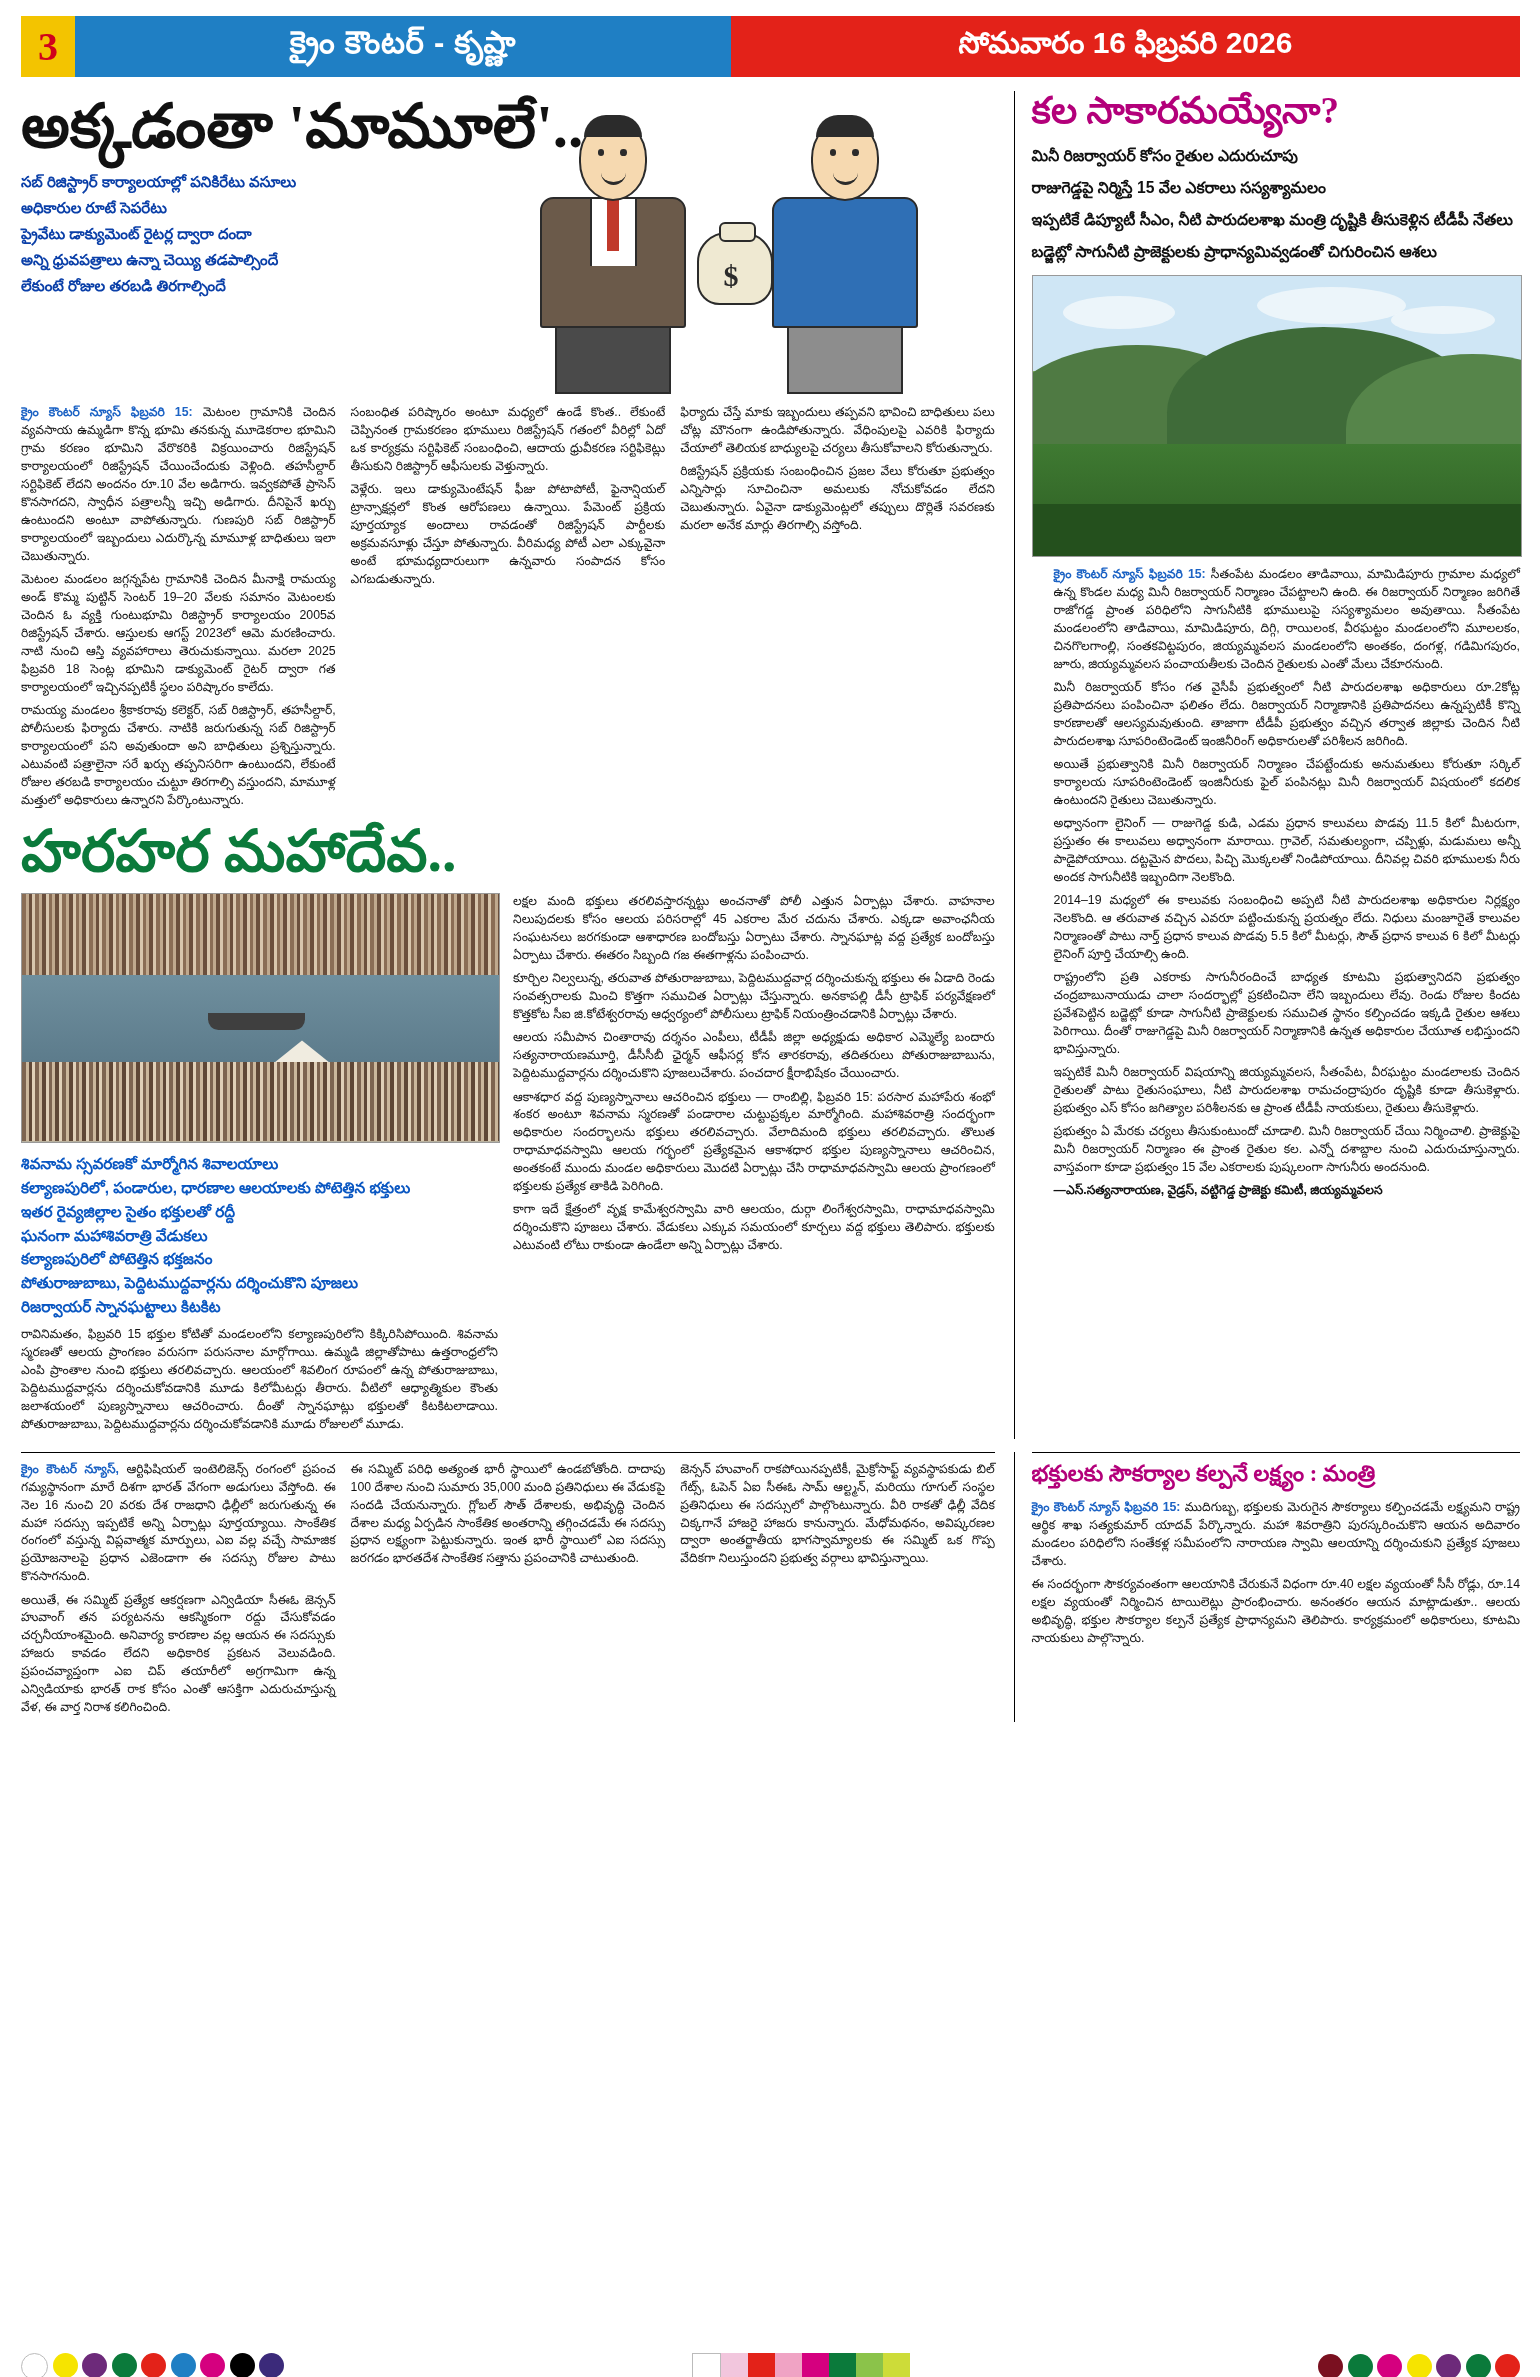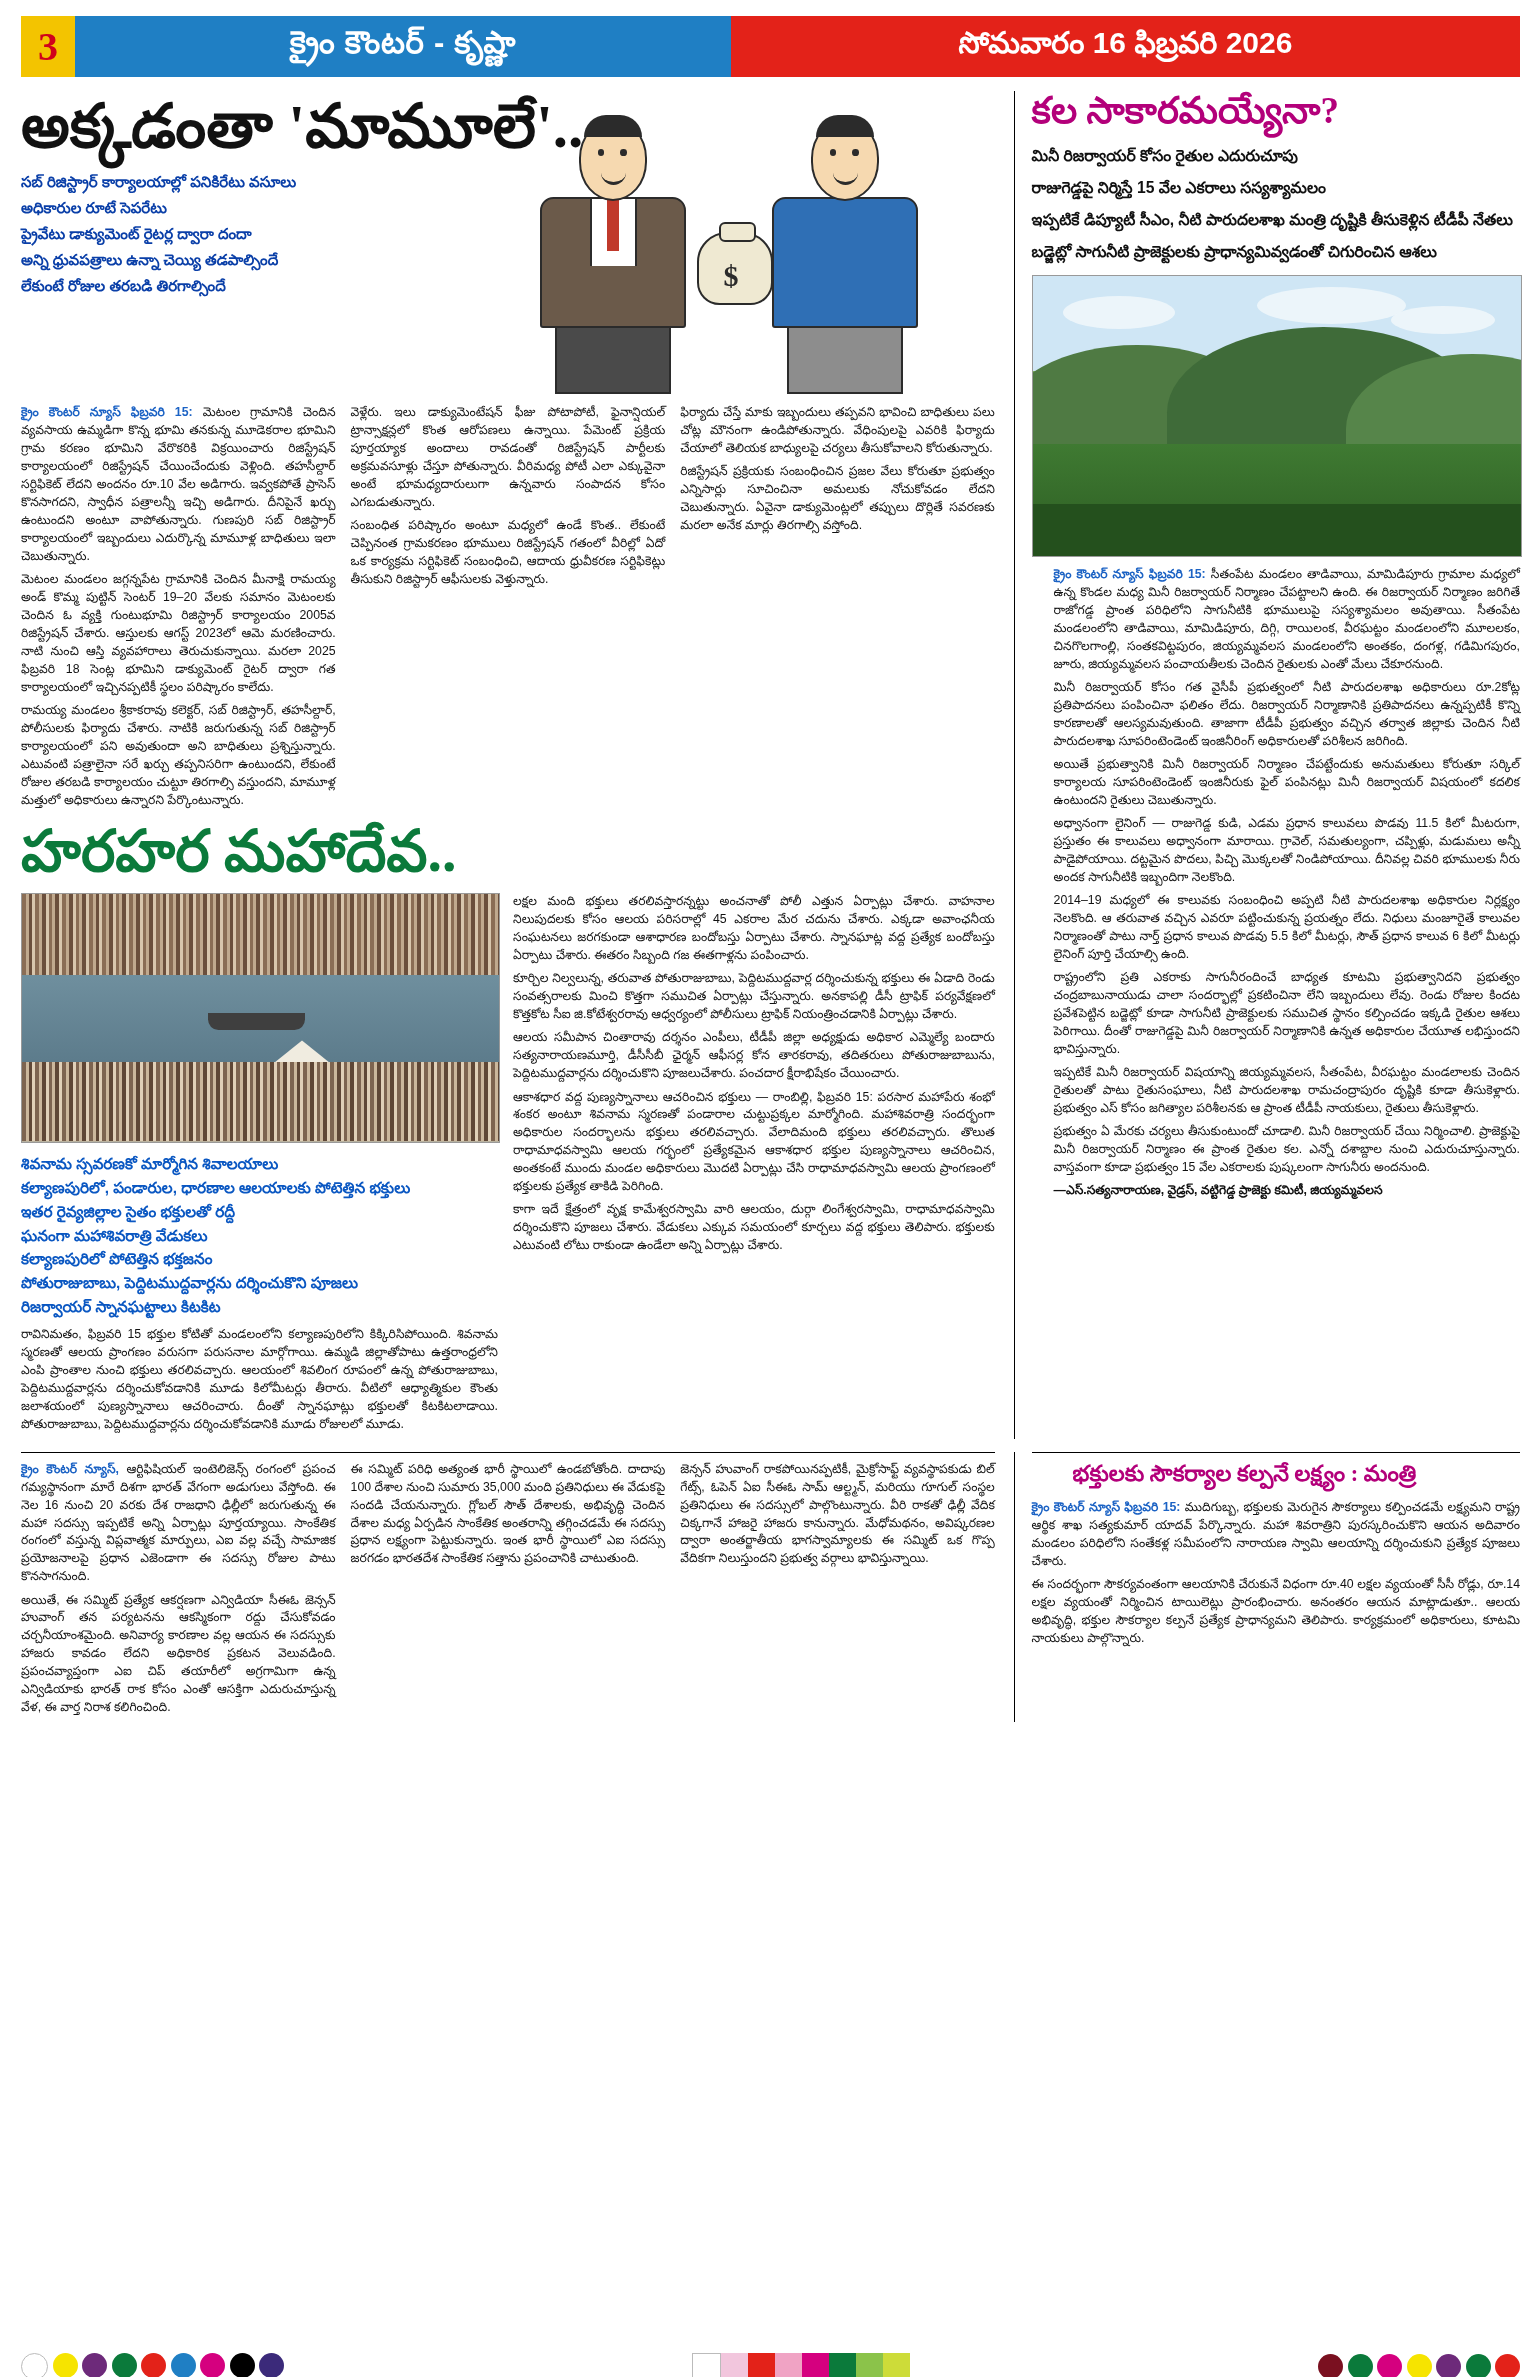--- a/index.html
+++ b/index.html
@@ -88,21 +88,21 @@
 
   
   .cap-blue{color:#0a57c2;font-size:15.3px;line-height:1.55;font-weight:bold;margin:9px 0 7.5px 0;}
 
   
   .bottom-grid{display:flex;gap:19.4px;margin-top:13.4px;}
   .bl-left{width:981px;}
   .bl-right{width:492px;border-left:1.5px solid #000;padding-left:16.4px;}
   .strip-rule{border-top:1.5px solid #000;margin-bottom:7.5px;}
   .sub-head{font-size:22.4px;font-weight:bold;color:#0b7a3b;font-family:"Liberation Serif",serif;margin:3px 0 7.5px 0;}
-  .sub-head.pink{color:#b3007a;margin-left:41px;}
+  .sub-head.pink{color:#b3007a;}
 
   
   .footer{position:absolute;left:21px;right:21px;bottom:13.4px;display:flex;justify-content:space-between;align-items:center;}
   .dots{display:flex;gap:4.5px;}
   .dot{width:25px;height:25px;border-radius:50%;}
   .sq{width:27px;height:25px;}
   .bars{display:flex;}
 </style>
 </head>
 <body>
@@ -170,22 +170,22 @@
       </div>
 
       <div class="cols3">
         <div class="col para">
           <p><span class="dateline">క్రైం కౌంటర్ న్యూస్ ఫిబ్రవరి 15:</span>
              <span>మెటంల గ్రామానికి చెందిన వ్యవసాయ ఉమ్మడిగా కొన్న భూమి తనకున్న మూడెకరాల భూమిని గ్రామ కరణం భూమిని వేరొకరికి విక్రయించారు రిజిస్ట్రేషన్ కార్యాలయంలో రిజిస్ట్రేషన్ చేయించేందుకు వెళ్లింది. తహసీల్దార్ సర్టిఫికెట్ లేదని అందనం రూ.10 వేల అడిగారు. ఇవ్వకపోతే ప్రాసెస్ కొనసాగదని, స్వాధీన పత్రాలన్నీ ఇచ్చి అడిగారు. దీనిపైనే ఖర్చు ఉంటుందని అంటూ వాపోతున్నారు. గుణపురి సబ్ రిజిస్ట్రార్ కార్యాలయంలో ఇబ్బందులు ఎదుర్కొన్న మామూళ్ల బాధితులు ఇలా చెబుతున్నారు.</span></p>
           <p>మెటంల మండలం జగ్గన్నపేట గ్రామానికి చెందిన మీనాక్షి రామయ్య అండ్ కొమ్మ పుట్టిన్ సెంటర్ 19–20 వేలకు సమానం మెటంలకు చెందిన ఓ వ్యక్తి గుంటుభూమి రిజిస్ట్రార్ కార్యాలయం 2005వ రిజిస్ట్రేషన్ చేశారు. ఆస్తులకు ఆగస్ట్ 2023లో ఆమె మరణించారు. నాటి నుంచి ఆస్తి వ్యవహారాలు తెరుచుకున్నాయి. మరలా 2025 ఫిబ్రవరి 18 సెంట్ల భూమిని డాక్యుమెంట్ రైటర్ ద్వారా గత కార్యాలయంలో ఇచ్చినప్పటికీ స్థలం పరిష్కారం కాలేదు.</p>
           <p>రామయ్య మండలం శ్రీకాకరావు కలెక్టర్, సబ్ రిజిస్ట్రార్, తహసీల్దార్, పోలీసులకు ఫిర్యాదు చేశారు. నాటికి జరుగుతున్న సబ్ రిజిస్ట్రార్ కార్యాలయంలో పని అవుతుందా అని బాధితులు ప్రశ్నిస్తున్నారు. ఎటువంటి పత్రాలైనా సరే ఖర్చు తప్పనిసరిగా ఉంటుందని, లేకుంటే రోజుల తరబడి కార్యాలయం చుట్టూ తిరగాల్సి వస్తుందని, మామూళ్ల మత్తులో అధికారులు ఉన్నారని పేర్కొంటున్నారు.</p>
         </div>
         <div class="col para">
+          <p>సంబంధిత పరిష్కారం అంటూ మధ్యలో ఉండే కొంత.. లేకుంటే చెప్పినంత గ్రామకరణం భూములు రిజిస్ట్రేషన్ గతంలో వీరిల్లో ఏదో ఒక కార్యక్రమ సర్టిఫికెట్ సంబంధించి, ఆదాయ ధ్రువీకరణ సర్టిఫికెట్లు తీసుకుని రిజిస్ట్రార్ ఆఫీసులకు వెళ్తున్నారు.</p>
           <p>వెళ్లేరు. ఇలు డాక్యుమెంటేషన్ ఫీజు పోటాపోటీ, ఫైనాన్షియల్ ట్రాన్సాక్షన్లలో కొంత ఆరోపణలు ఉన్నాయి. పేమెంట్ ప్రక్రియ పూర్తయ్యాక అందాలు రావడంతో రిజిస్ట్రేషన్ పార్టీలకు అక్రమవసూళ్లు చేస్తూ పోతున్నారు. వీరిమధ్య పోటీ ఎలా ఎక్కువైనా అంటే భూమధ్యదారులుగా ఉన్నవారు సంపాదన కోసం ఎగబడుతున్నారు.</p>
-          <p>సంబంధిత పరిష్కారం అంటూ మధ్యలో ఉండే కొంత.. లేకుంటే చెప్పినంత గ్రామకరణం భూములు రిజిస్ట్రేషన్ గతంలో వీరిల్లో ఏదో ఒక కార్యక్రమ సర్టిఫికెట్ సంబంధించి, ఆదాయ ధ్రువీకరణ సర్టిఫికెట్లు తీసుకుని రిజిస్ట్రార్ ఆఫీసులకు వెళ్తున్నారు.</p>
         </div>
         <div class="col para">
           <p>ఫిర్యాదు చేస్తే మాకు ఇబ్బందులు తప్పవని భావించి బాధితులు పలు చోట్ల మౌనంగా ఉండిపోతున్నారు. వేధింపులపై ఎవరికి ఫిర్యాదు చేయాలో తెలియక బాధ్యులపై చర్యలు తీసుకోవాలని కోరుతున్నారు.</p>
           <p>రిజిస్ట్రేషన్ ప్రక్రియకు సంబంధించిన ప్రజల వేలు కోరుతూ ప్రభుత్వం ఎన్నిసార్లు సూచించినా అమలుకు నోచుకోవడం లేదని చెబుతున్నారు. ఏవైనా డాక్యుమెంట్లలో తప్పులు దొర్లితే సవరణకు మరలా అనేక మార్లు తిరగాల్సి వస్తోంది.</p>
         </div>
       </div>
 
       <div class="headline-green">హరహర మహాదేవ..</div>
 
       <div class="cols2">

